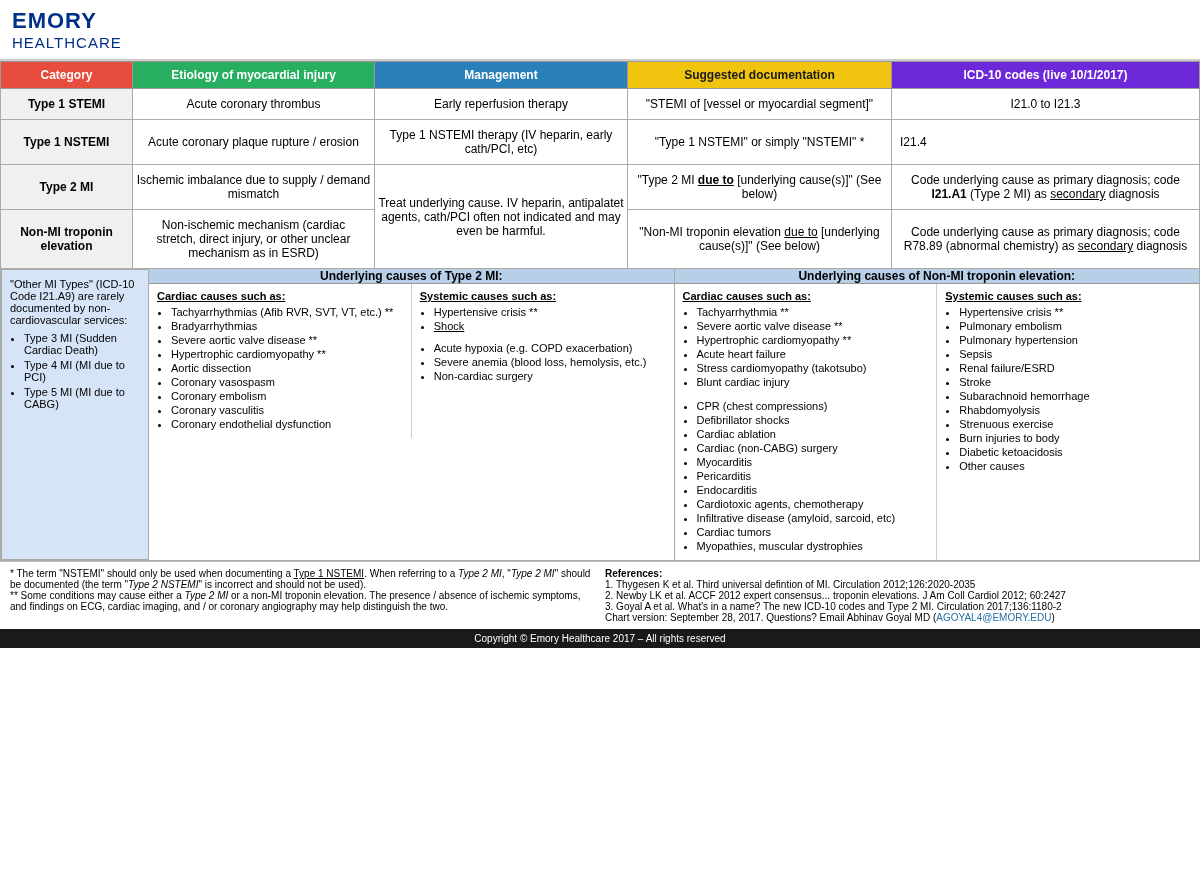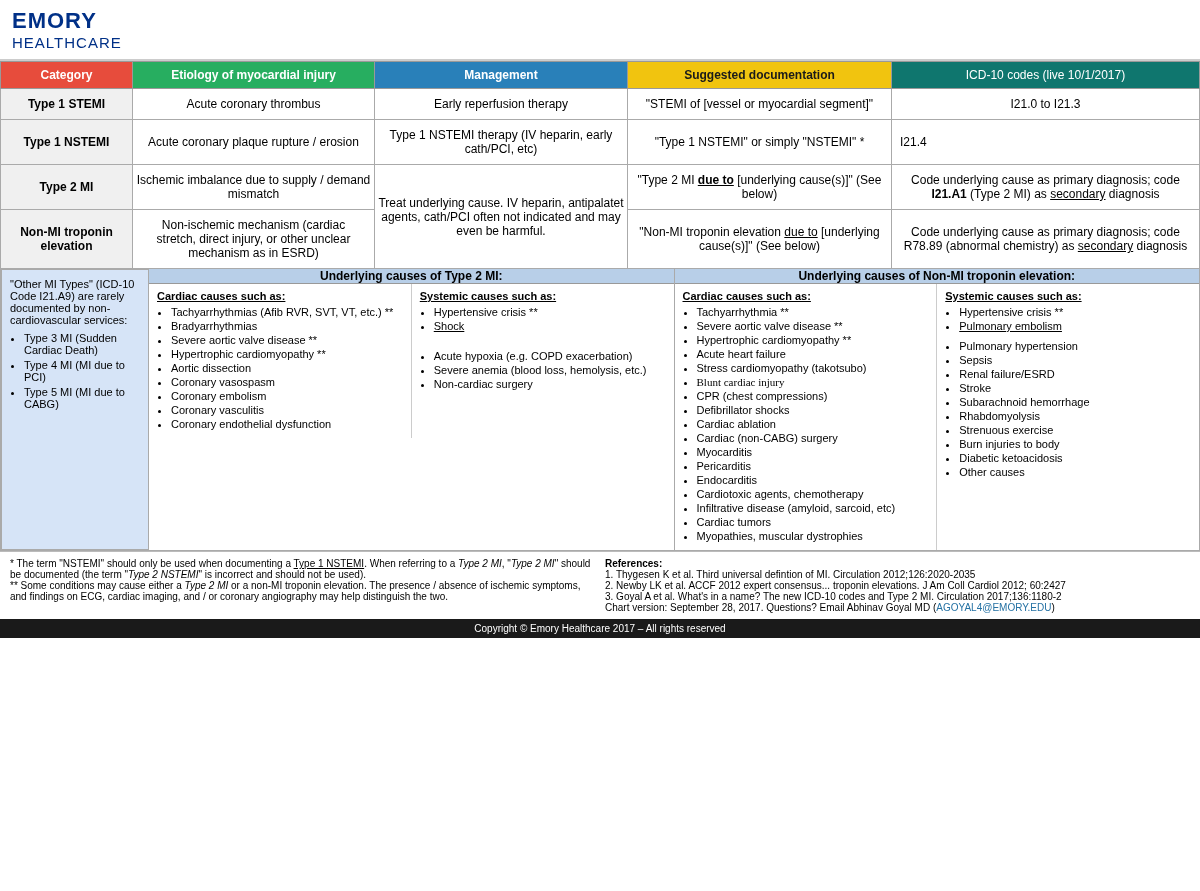--- a/index.html
+++ b/index.html
@@ -14,21 +14,21 @@
     
     
     .main-table { width: 100%; border-collapse: collapse; }
     .main-table td, .main-table th { border: 1px solid #999; padding: 6px 8px; vertical-align: middle; }
     
     
     .col-category { background: #e74c3c; color: #fff; font-weight: bold; text-align: center; width: 120px; }
     .col-etiology { background: #27ae60; color: #fff; font-weight: bold; text-align: center; width: 220px; }
     .col-management { background: #2980b9; color: #fff; font-weight: bold; text-align: center; width: 230px; }
     .col-suggested { background: #f1c40f; color: #1a1a1a; font-weight: bold; text-align: center; width: 240px; }
-    .col-icd { background: #0f766e; color: #fff; font-weight: normal; text-align: center; width: 280px; }
+    .col-icd { background: #6d28d9; color: #fff; font-weight: bold; text-align: center; width: 280px; }
     
     .section-header { background: #b8cfe8; font-weight: bold; text-align: center; font-size: 12px; border-bottom: 1px solid #999; }
     .causes-container { display: flex; }
     .causes-col { flex: 1; padding: 6px 8px; font-size: 11px; border-right: 1px solid #ccc; }
     .causes-col:last-child { border-right: none; }
     .causes-col .col-title { font-weight: bold; text-decoration: underline; margin-bottom: 4px; }
     .causes-col ul { list-style: disc; padding-left: 14px; }
     .causes-col ul li { margin-bottom: 1px; }
     
     .copyright { background: #1a1a1a; color: #fff; text-align: center; font-size: 10px; padding: 4px; }
@@ -123,59 +123,59 @@
               <li style="margin-bottom: 2px;">Coronary vasospasm</li>
               <li style="margin-bottom: 2px;">Coronary embolism</li>
               <li style="margin-bottom: 2px;">Coronary vasculitis</li>
               <li style="margin-bottom: 2px;">Coronary endothelial dysfunction</li>
             </ul>
         </div>
         <div class="causes-col">
           <div class="col-title">Systemic causes such as:</div>
           <ul id="middle-systemic-list">
               <li style="margin-bottom: 2px;">Hypertensive crisis **</li>
-              <li style="margin-bottom: 18px; text-decoration: underline;">Shock</li>
+              <li style="margin-bottom: 10px; text-decoration: underline;">Shock</li>
               <li style="margin-bottom: 2px;">Acute hypoxia (e.g. COPD exacerbation)</li>
               <li style="margin-bottom: 2px;">Severe anemia (blood loss, hemolysis, etc.)</li>
               <li style="margin-bottom: 2px;">Non-cardiac surgery</li>
             </ul>
         </div>
       </div>
     </div>
 
     <div style="flex:1;">
       <div class="section-header">Underlying causes of Non-MI troponin elevation:</div>
       <div class="causes-container">
         <div class="causes-col">
           <div class="col-title">Cardiac causes such as:</div>
           <ul id="right-cardiac-list">
               <li style="margin-bottom: 2px;">Tachyarrhythmia **</li>
               <li style="margin-bottom: 2px;">Severe aortic valve disease **</li>
               <li style="margin-bottom: 2px;">Hypertrophic cardiomyopathy **</li>
               <li style="margin-bottom: 2px;">Acute heart failure</li>
               <li style="margin-bottom: 2px;">Stress cardiomyopathy (takotsubo)</li>
-              <li style="margin-bottom: 2px; font-family: Liberation Serif, serif;">Blunt cardiac injury</li>
+              <li style="margin-bottom: 12px;">Blunt cardiac injury</li>
               <li style="margin-bottom: 2px;">CPR (chest compressions)</li>
               <li style="margin-bottom: 2px;">Defibrillator shocks</li>
               <li style="margin-bottom: 2px;">Cardiac ablation</li>
               <li style="margin-bottom: 2px;">Cardiac (non-CABG) surgery</li>
               <li style="margin-bottom: 2px;">Myocarditis</li>
               <li style="margin-bottom: 2px;">Pericarditis</li>
               <li style="margin-bottom: 2px;">Endocarditis</li>
               <li style="margin-bottom: 2px;">Cardiotoxic agents, chemotherapy</li>
               <li style="margin-bottom: 2px;">Infiltrative disease (amyloid, sarcoid, etc)</li>
               <li style="margin-bottom: 2px;">Cardiac tumors</li>
               <li style="margin-bottom: 2px;">Myopathies, muscular dystrophies</li>
             </ul>
         </div>
         <div class="causes-col">
           <div class="col-title">Systemic causes such as:</div>
           <ul id="right-systemic-list">
               <li style="margin-bottom: 2px;">Hypertensive crisis **</li>
-              <li style="margin-bottom: 8px; text-decoration: underline;">Pulmonary embolism</li>
+              <li style="margin-bottom: 2px;">Pulmonary embolism</li>
               <li style="margin-bottom: 2px;">Pulmonary hypertension</li>
               <li style="margin-bottom: 2px;">Sepsis</li>
               <li style="margin-bottom: 2px;">Renal failure/ESRD</li>
               <li style="margin-bottom: 2px;">Stroke</li>
               <li style="margin-bottom: 2px;">Subarachnoid hemorrhage</li>
               <li style="margin-bottom: 2px;">Rhabdomyolysis</li>
               <li style="margin-bottom: 2px;">Strenuous exercise</li>
               <li style="margin-bottom: 2px;">Burn injuries to body</li>
               <li style="margin-bottom: 2px;">Diabetic ketoacidosis</li>
               <li style="margin-bottom: 16px;">Other causes</li>

